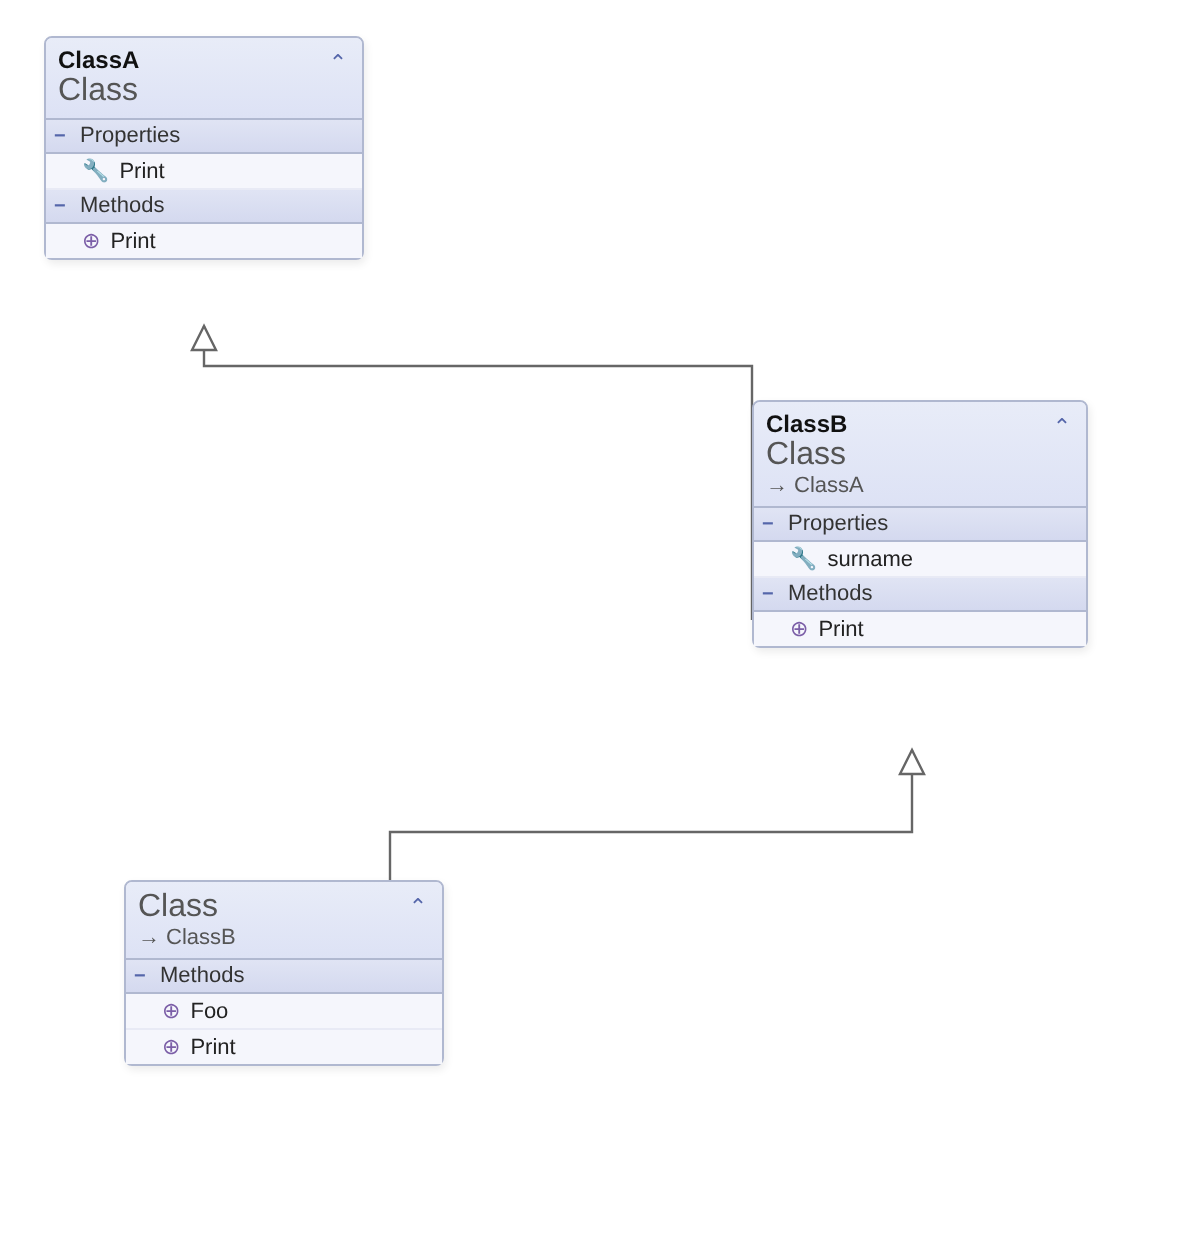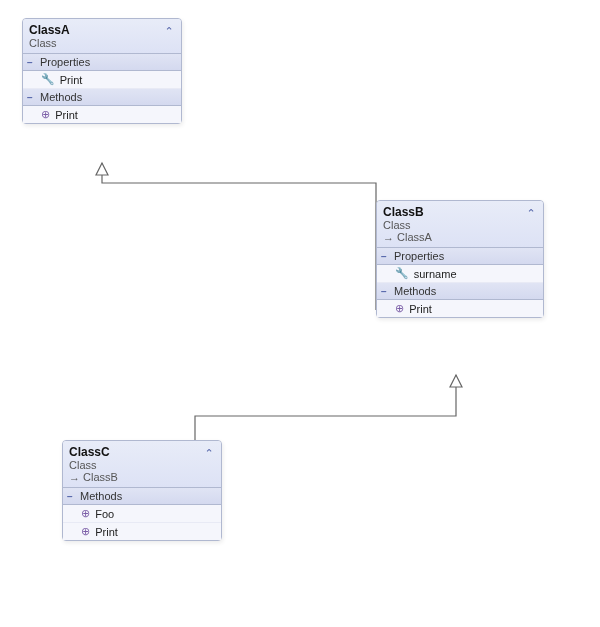--- a/index.html
+++ b/index.html
@@ -46,21 +46,21 @@
       position: relative;
     }
 
     .uml-header .class-name {
       font-weight: bold;
       font-size: 12px;
       color: #111;
     }
 
     .uml-header .class-stereotype {
-      font-size: 11px;
+      font-size: 16px;
       color: #555;
     }
 
     .uml-header .class-parent {
       font-size: 11px;
       color: #555;
       display: flex;
       align-items: center;
       gap: 3px;
     }
@@ -189,21 +189,20 @@
       <span>Methods</span>
     </div>
     <div class="uml-item">
       <span class="icon-gear">⊕</span>
       <span>Print</span>
     </div>
   </div>
 
   <div class="uml-box" style="left:62px; top:440px; width:160px;">
     <div class="uml-header">
-      <div class="class-name">ClassC</div>
       <div class="class-stereotype">Class</div>
       <div class="class-parent">
         <span>→</span>
         <span>ClassB</span>
       </div>
       <div class="collapse-icon">⌃</div>
     </div>
 
     <div class="uml-section-header">
       <span class="minus-icon">−</span>

